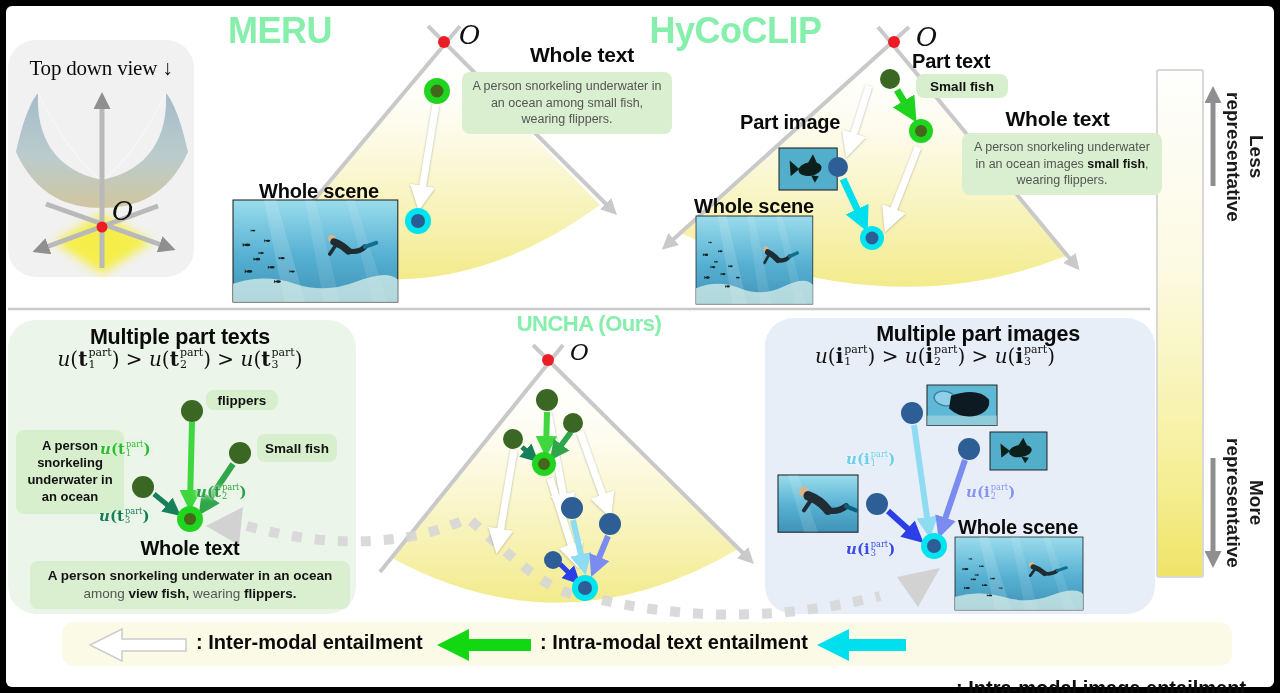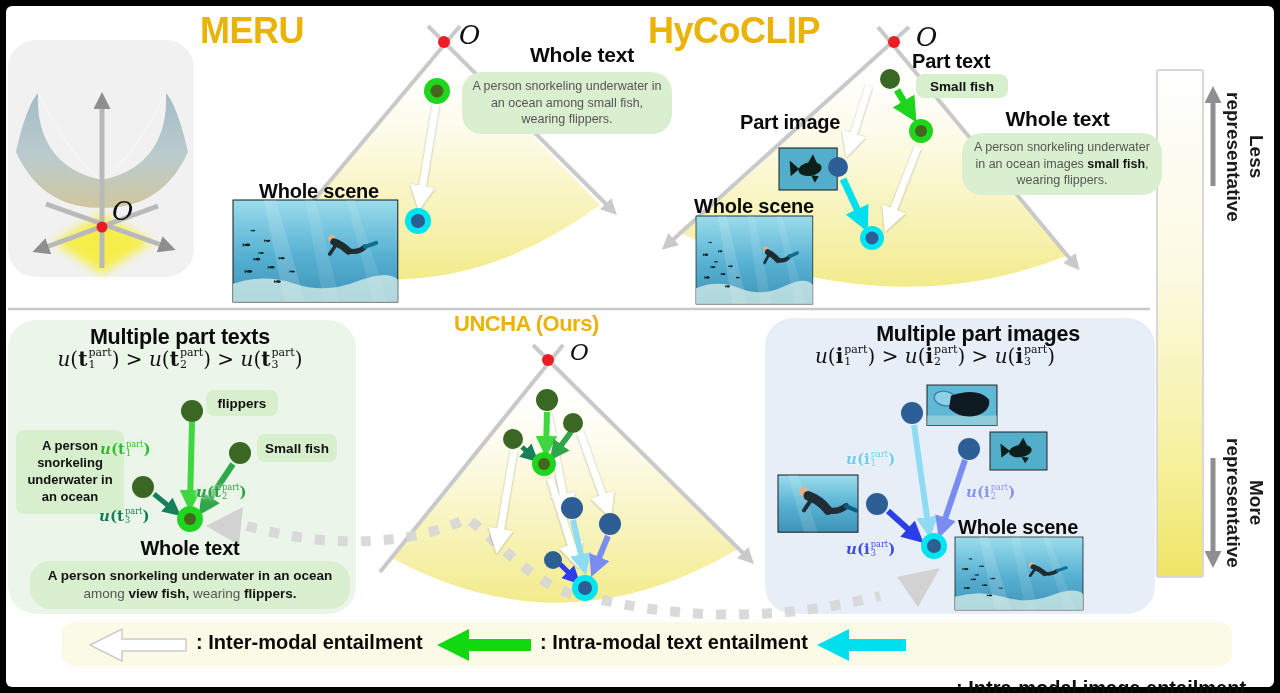--- a/index.html
+++ b/index.html
@@ -8,23 +8,23 @@
   #paper{position:absolute;left:6px;top:6px;width:1268px;height:681px;background:#fff;border-radius:6px;}
   .panel{position:absolute;border-radius:28px;}
   #td-panel{left:8px;top:40px;width:186px;height:237px;background:#f1f1f1;}
   #left-panel{left:8px;top:320px;width:348px;height:294px;background:#ecf5ea;}
   #right-panel{left:765px;top:318px;width:390px;height:296px;background:#e7eef8;}
   #legend-bar{left:62px;top:622px;width:1170px;height:44px;background:#fbfae6;border-radius:12px;}
   #grad-bar{position:absolute;left:1156px;top:69px;width:44px;height:505px;border:2px solid #d8d8d8;border-radius:3px;
             background:linear-gradient(180deg,#fefefe 0%,#fcfae2 40%,#f6f09c 78%,#efe468 100%);}
   svg.art{position:absolute;left:0;top:0;z-index:5;pointer-events:none;}
   .lab{position:absolute;z-index:10;font-weight:800;color:#0b0b0b;letter-spacing:-0.2px;}
-  .title{position:absolute;z-index:10;font-weight:800;color:#eab308;text-align:left;letter-spacing:-0.5px;}
+  .title{position:absolute;z-index:10;font-weight:800;color:#86efac;text-align:center;letter-spacing:-0.5px;}
   .olabel{position:absolute;z-index:10;font-family:"DejaVu Serif","Liberation Serif",serif;font-style:italic;color:#111;}
-  .gbox{position:absolute;z-index:10;background:#d9efcf;border-radius:20px;text-align:center;color:#555;
+  .gbox{position:absolute;z-index:10;background:#d9efcf;border-radius:8px;text-align:center;color:#555;
         padding:6px 7px;line-height:1.32;}
   .tag{position:absolute;z-index:10;background:#d7efcc;border-radius:8px;text-align:center;font-weight:800;color:#111;
        display:flex;align-items:center;justify-content:center;}
   .rb{font-weight:800;color:#141414;}
   .fm{position:absolute;z-index:10;font-family:"DejaVu Serif","Liberation Serif",serif;color:#111;text-align:center;}
   .fm .it{font-style:italic;}
   .fm .term{display:inline-flex;align-items:center;}
   .fm .bb{font-weight:bold;}
   .fm .ss{display:inline-flex;flex-direction:column;align-items:flex-start;font-size:.55em;line-height:1.05;
           font-style:normal;font-weight:normal;margin-left:1px;text-align:right;}
@@ -283,20 +283,21 @@
     <g stroke="#8f8f8f" stroke-width="5">
       <line x1="1213" y1="186" x2="1213" y2="92" marker-end="url(#mGray)"></line>
       <line x1="1213" y1="458" x2="1213" y2="562" marker-end="url(#mGray)"></line>
     </g>
   </svg>
 
   <div class="title" style="left:200px;top:10px;width:160px;font-size:36px;">MERU</div>
   <div class="title" style="left:648px;top:10px;width:175px;font-size:36px;">HyCoCLIP</div>
   <div class="title" style="left:454px;top:311px;width:270px;font-size:22px;">UNCHA (Ours)</div>
 
+  <div class="lab" style="left:16px;top:56px;width:170px;text-align:center;font-size:21px;font-weight:400;font-family:'Liberation Serif',serif;">Top down view ↓</div>
   <div class="olabel" style="left:112px;top:196px;font-size:26px;">O</div>
   <div class="olabel" style="left:459px;top:20px;font-size:26px;">O</div>
   <div class="olabel" style="left:916px;top:22px;font-size:26px;">O</div>
   <div class="olabel" style="left:570px;top:339px;font-size:23px;">O</div>
 
   <div class="lab" style="left:492px;top:43px;width:180px;text-align:center;font-size:21px;">Whole text</div>
   <div class="gbox" style="left:462px;top:72px;width:196px;font-size:12.5px;"><span>A person snorkeling underwater in an ocean among small fish, wearing flippers.</span></div>
   <div class="lab" style="left:238px;top:180px;width:162px;text-align:center;font-size:20px;">Whole scene</div>
 
   <div class="lab" style="left:912px;top:50px;font-size:20px;text-align:center;">Part text</div>
@@ -319,21 +320,21 @@
           <span>part</span>
           <span>2</span>
         </span>
       </span><span>) &gt; </span><span class="it">u</span><span>(</span><span class="term">
         <span class="bb">t</span>
         <span class="ss">
           <span>part</span>
           <span>3</span>
         </span>
       </span><span>)</span></div>
-  <div class="tag" style="left:206px;top:390px;width:72px;height:26px;font-size:13.5px;">flippers</div>
+  <div class="tag" style="left:206px;top:390px;width:72px;height:20px;font-size:13.5px;">flippers</div>
   <div class="tag" style="left:16px;top:430px;width:100px;padding:8px 4px;font-size:13px;line-height:1.3;">A person snorkeling underwater in an ocean</div>
   <div class="tag" style="left:257px;top:434px;width:80px;height:28px;font-size:13.5px;">Small fish</div>
   <div class="fm c-t1" style="left:100px;top:440px;font-size:15px;font-weight:bold;"><span class="it">u</span><span>(</span><span class="term">
         <span class="bb">t</span>
         <span class="ss">
           <span>part</span>
           <span>1</span>
         </span>
       </span><span>)</span></div>
   <div class="fm c-t2" style="left:196px;top:483px;font-size:15px;font-weight:bold;"><span class="it">u</span><span>(</span><span class="term">

